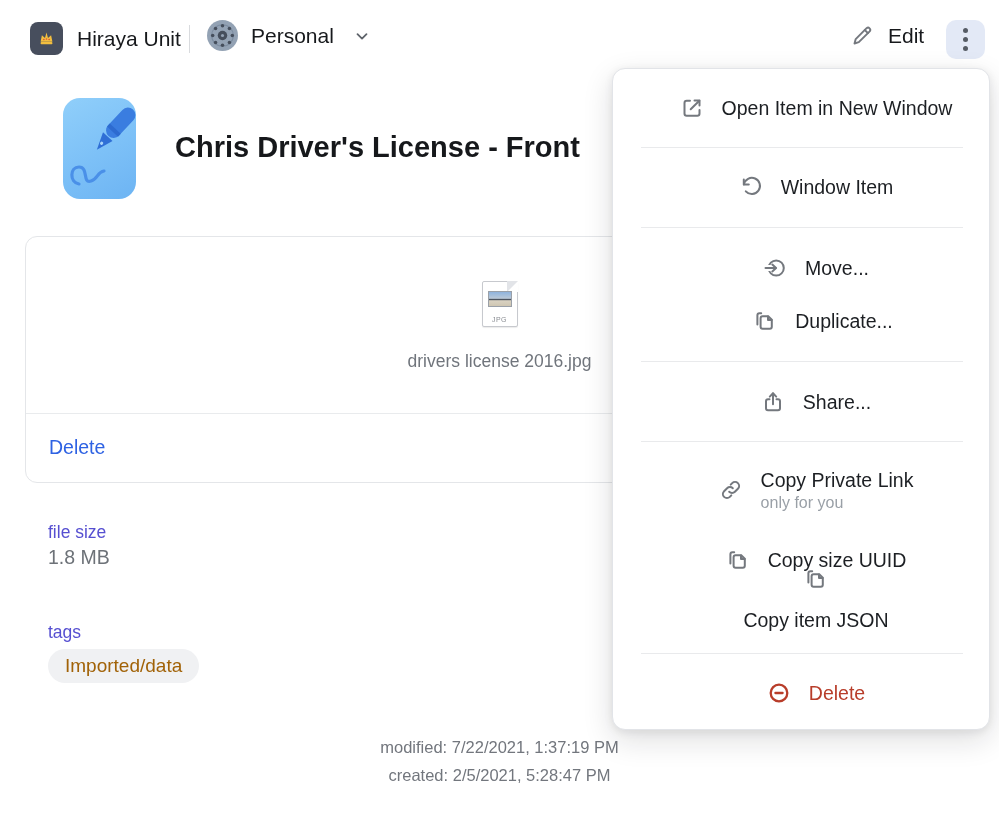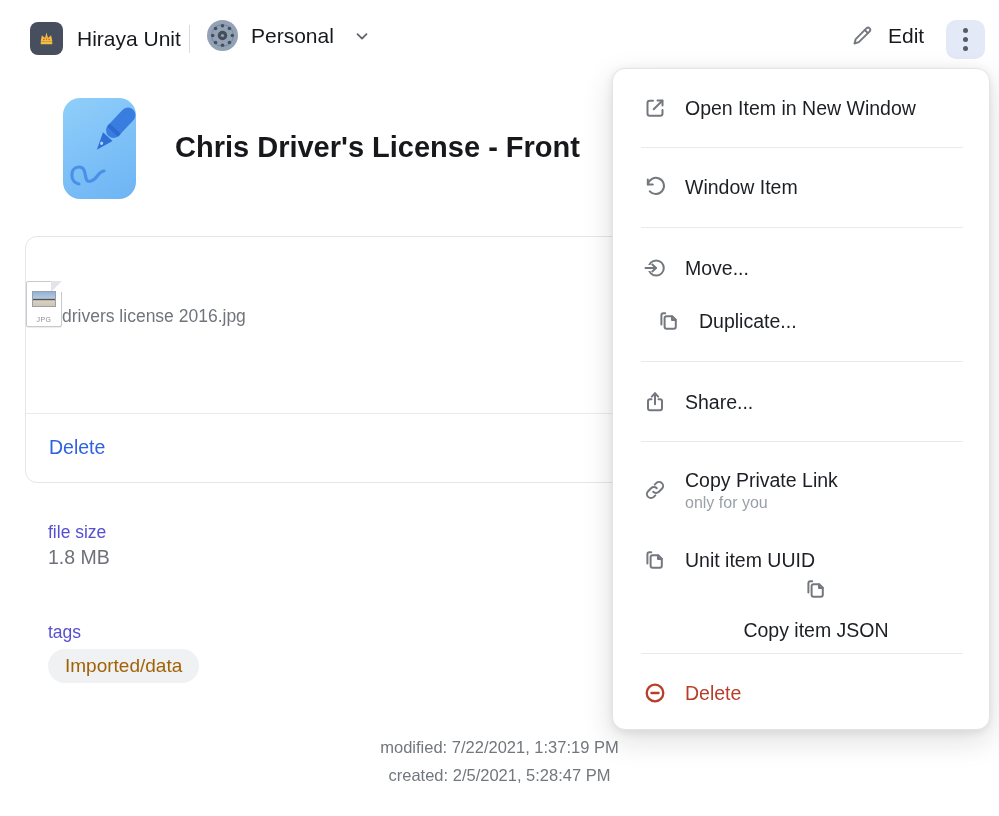--- a/index.html
+++ b/index.html
@@ -25,42 +25,42 @@
   .edit-label { font-size: 21px; color: #17191c; }
   .kebab-button { position: absolute; left: 946px; top: 20px; width: 39px; height: 39px; border-radius: 10px; background: #e3e9f6; display: flex; align-items: center; justify-content: center; flex-direction: column; gap: 4px; cursor: pointer; border: none; }
   .kebab-dot { width: 5px; height: 5px; border-radius: 50%; background: #565c65; }
 
   
   .item-icon { position: absolute; left: 63px; top: 98px; width: 73px; height: 101px; border-radius: 17px; background: linear-gradient(150deg, #90cffa 0%, #7cc0f7 55%, #6db4f3 100%); overflow: hidden; }
   .item-title { position: absolute; left: 175px; top: 131px; font-size: 29px; font-weight: 700; color: #16181b; white-space: nowrap; }
 
   
   .file-card { position: absolute; left: 25px; top: 236px; width: 949px; height: 247px; background: #ffffff; border: 1px solid #e4e6e9; border-radius: 12px; }
-  .file-block { position: absolute; left: 0; top: 44px; width: 100%; display: flex; flex-direction: row; align-items: center; cursor: pointer; }
+  .file-block { position: absolute; left: 0; top: 44px; width: 100%; display: flex; flex-direction: column; align-items: center; cursor: pointer; }
   .file-name { margin-top: 24px; font-size: 17.5px; color: #70757c; }
   .card-divider { position: absolute; left: 0; top: 176px; width: 100%; height: 1px; background: #e9ebed; }
   .preview-link { position: absolute; left: 23px; top: 199px; font-size: 19.5px; color: #2e62e3; cursor: pointer; text-decoration: none; }
 
   
   .jpg-icon { position: relative; width: 36px; height: 46px; background: #ffffff; border: 1px solid #c7c9ce; border-radius: 2px; box-shadow: 0 1px 1px rgba(0,0,0,0.08); }
   .jpg-fold { position: absolute; top: -1px; right: -1px; width: 0; height: 0; border-top: 11px solid #ffffff; border-left: 11px solid #e2e4e8; transform: rotate(90deg); }
   .jpg-thumb { position: absolute; left: 5px; top: 9px; width: 24px; height: 16px; background: linear-gradient(180deg, #8fb3dd 0%, #b9c8d8 45%, #3a3f4a 55%, #d9d2c2 62%, #cfc6b2 100%); border: 1px solid #9aa0a8; }
   .jpg-label { position: absolute; left: 0; bottom: 3px; width: 100%; text-align: center; font-size: 7px; color: #8a8d93; letter-spacing: 0.5px; }
 
   
   .field-label { position: absolute; left: 48px; font-size: 17.5px; color: #564fd1; }
   .field-value { position: absolute; left: 48px; font-size: 19.5px; color: #6d7278; }
   .tag-pill { position: absolute; left: 48px; top: 649px; background: #f0f1f3; border-radius: 17px; padding: 6px 17px; font-size: 19px; color: #a16207; cursor: pointer; }
 
   
   .footer-line { position: absolute; left: 0; width: 999px; text-align: center; font-size: 16.5px; color: #72767d; }
 
   
   .context-menu { position: absolute; left: 612px; top: 68px; width: 378px; height: 662px; background: #ffffff; border: 1px solid #e2e4e8; border-radius: 13px; box-shadow: 0 10px 30px rgba(20,24,31,0.14), 0 2px 8px rgba(20,24,31,0.08); z-index: 10; }
-  .menu-row { position: absolute; left: 0; width: 100%; height: 44px; display: flex; align-items: center; padding-left: 30px; gap: 18px; cursor: pointer; }
+  .menu-row { position: absolute; left: 0; width: 100%; height: 44px; display: flex; align-items: center; padding-left: 30px; gap: 18px; cursor: pointer; justify-content: center; }
   .menu-label { font-size: 19.5px; color: #1c1f23; }
   .menu-sub { font-size: 16px; color: #9aa0a7; margin-top: 2px; }
   .menu-icon { width: 24px; height: 24px; color: #74787e; flex: 0 0 24px; display: flex; align-items: center; justify-content: center; }
   .menu-divider { position: absolute; left: 28px; width: 322px; height: 1px; background: #e9eaec; }
   .menu-row.danger .menu-label { color: #b83d2a; }
   .menu-row.danger .menu-icon { color: #b83d2a; }
   .menu-text-col { display: flex; flex-direction: column; justify-content: center; }
 
   svg { display: block; }
 </style>
@@ -240,21 +240,21 @@
   </div>
 
   <div class="menu-row" style="top:469px;">
     <span class="menu-icon">
       <svg width="24" height="24" viewBox="0 0 24 24" fill="none" stroke="currentColor" stroke-width="2" stroke-linecap="round" stroke-linejoin="round">
         <path d="M8.2 4.2H6.4a2 2 0 0 0-2 2v9.4"></path>
         <path d="M9.6 7.2h5.6l3.6 3.6v7a2 2 0 0 1-2 2H9.6a2 2 0 0 1-2-2v-8.6a2 2 0 0 1 2-2z"></path>
         <path d="M15 7.4v3.6h3.6"></path>
       </svg>
     </span>
-    <span class="menu-label">Unit item UUID</span>
+    <span class="menu-label">Copy size UUID</span>
   </div>
 
   <div class="menu-row" style="top:508px;flex-direction:column;">
     <span class="menu-icon">
       <svg width="24" height="24" viewBox="0 0 24 24" fill="none" stroke="currentColor" stroke-width="2" stroke-linecap="round" stroke-linejoin="round">
         <path d="M8.2 4.2H6.4a2 2 0 0 0-2 2v9.4"></path>
         <path d="M9.6 7.2h5.6l3.6 3.6v7a2 2 0 0 1-2 2H9.6a2 2 0 0 1-2-2v-8.6a2 2 0 0 1 2-2z"></path>
         <path d="M15 7.4v3.6h3.6"></path>
       </svg>
     </span>

